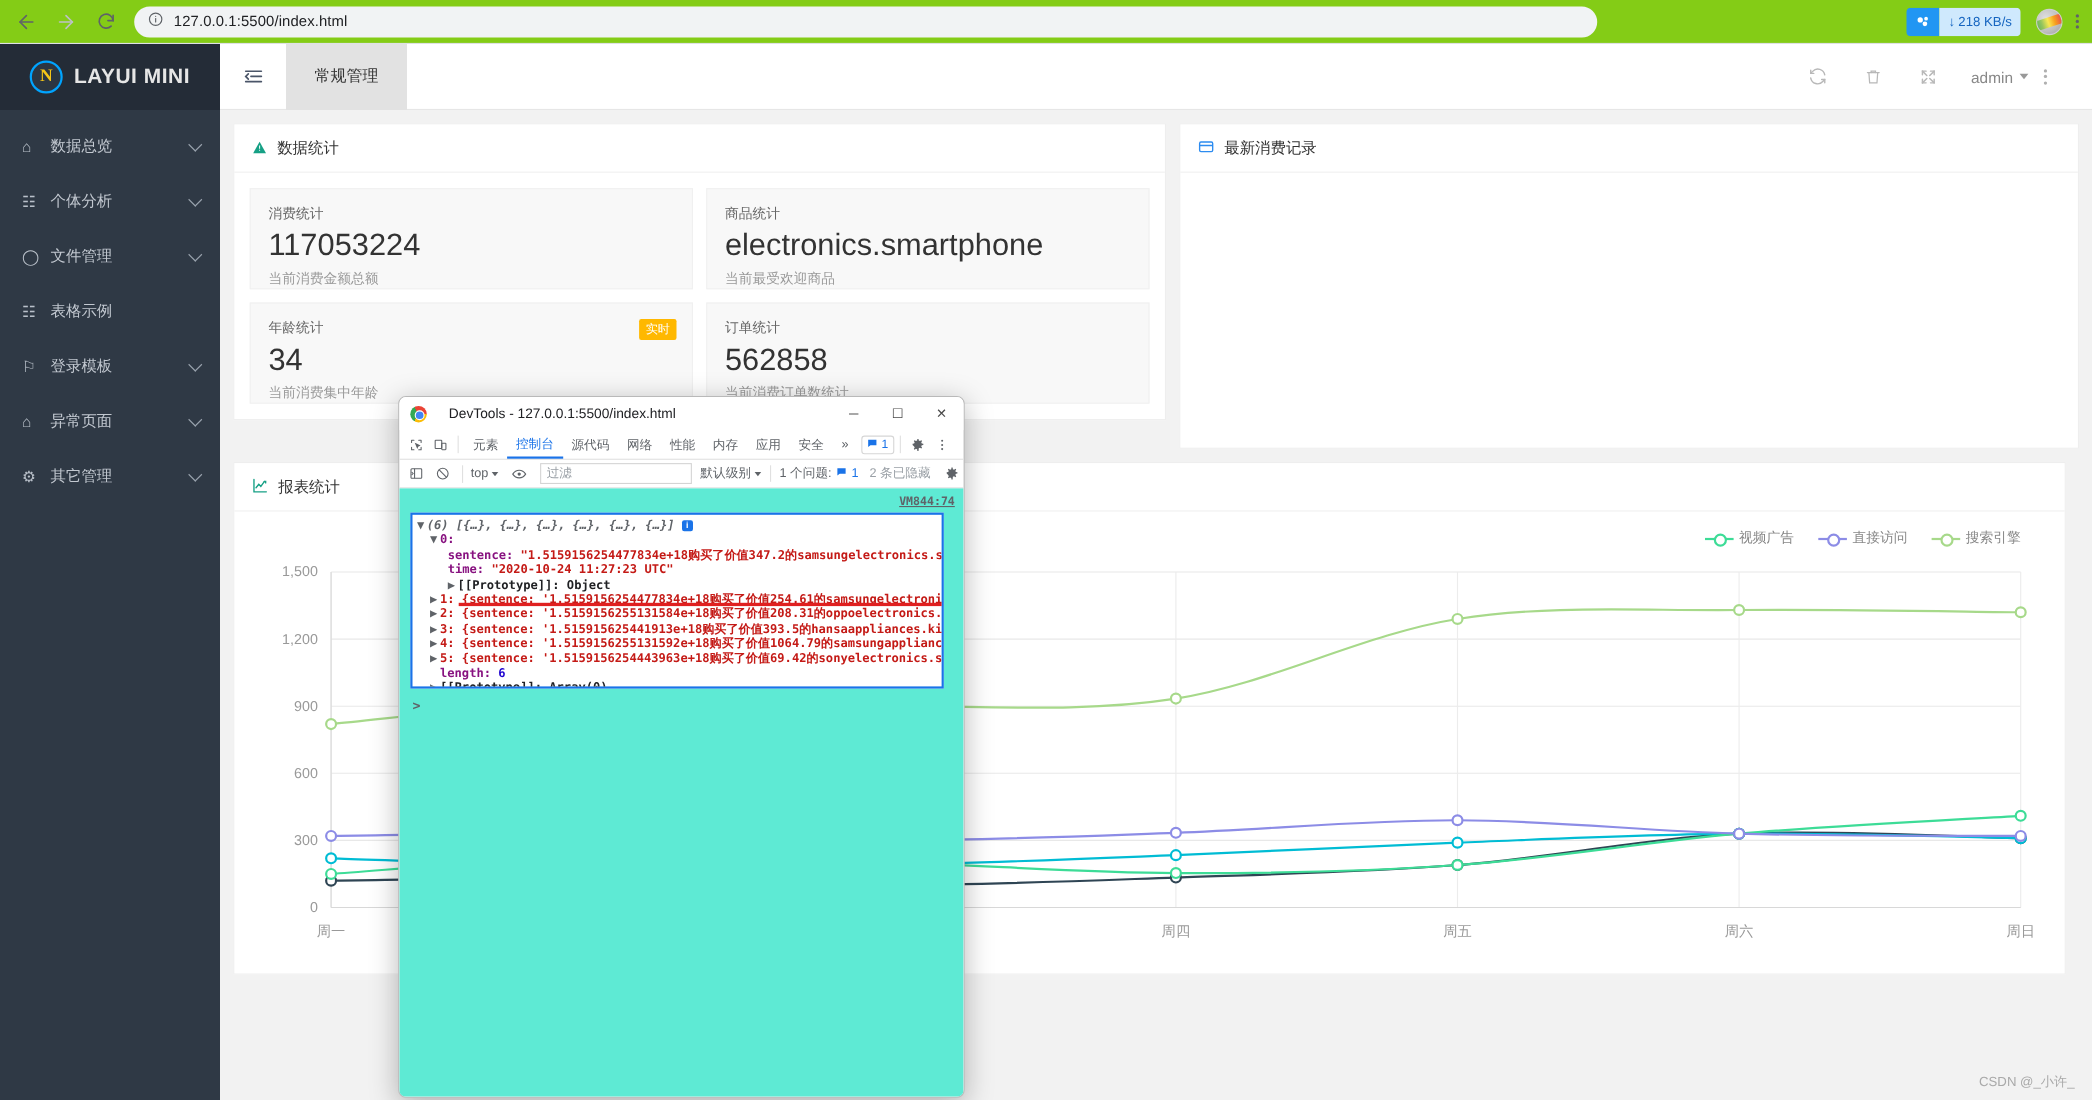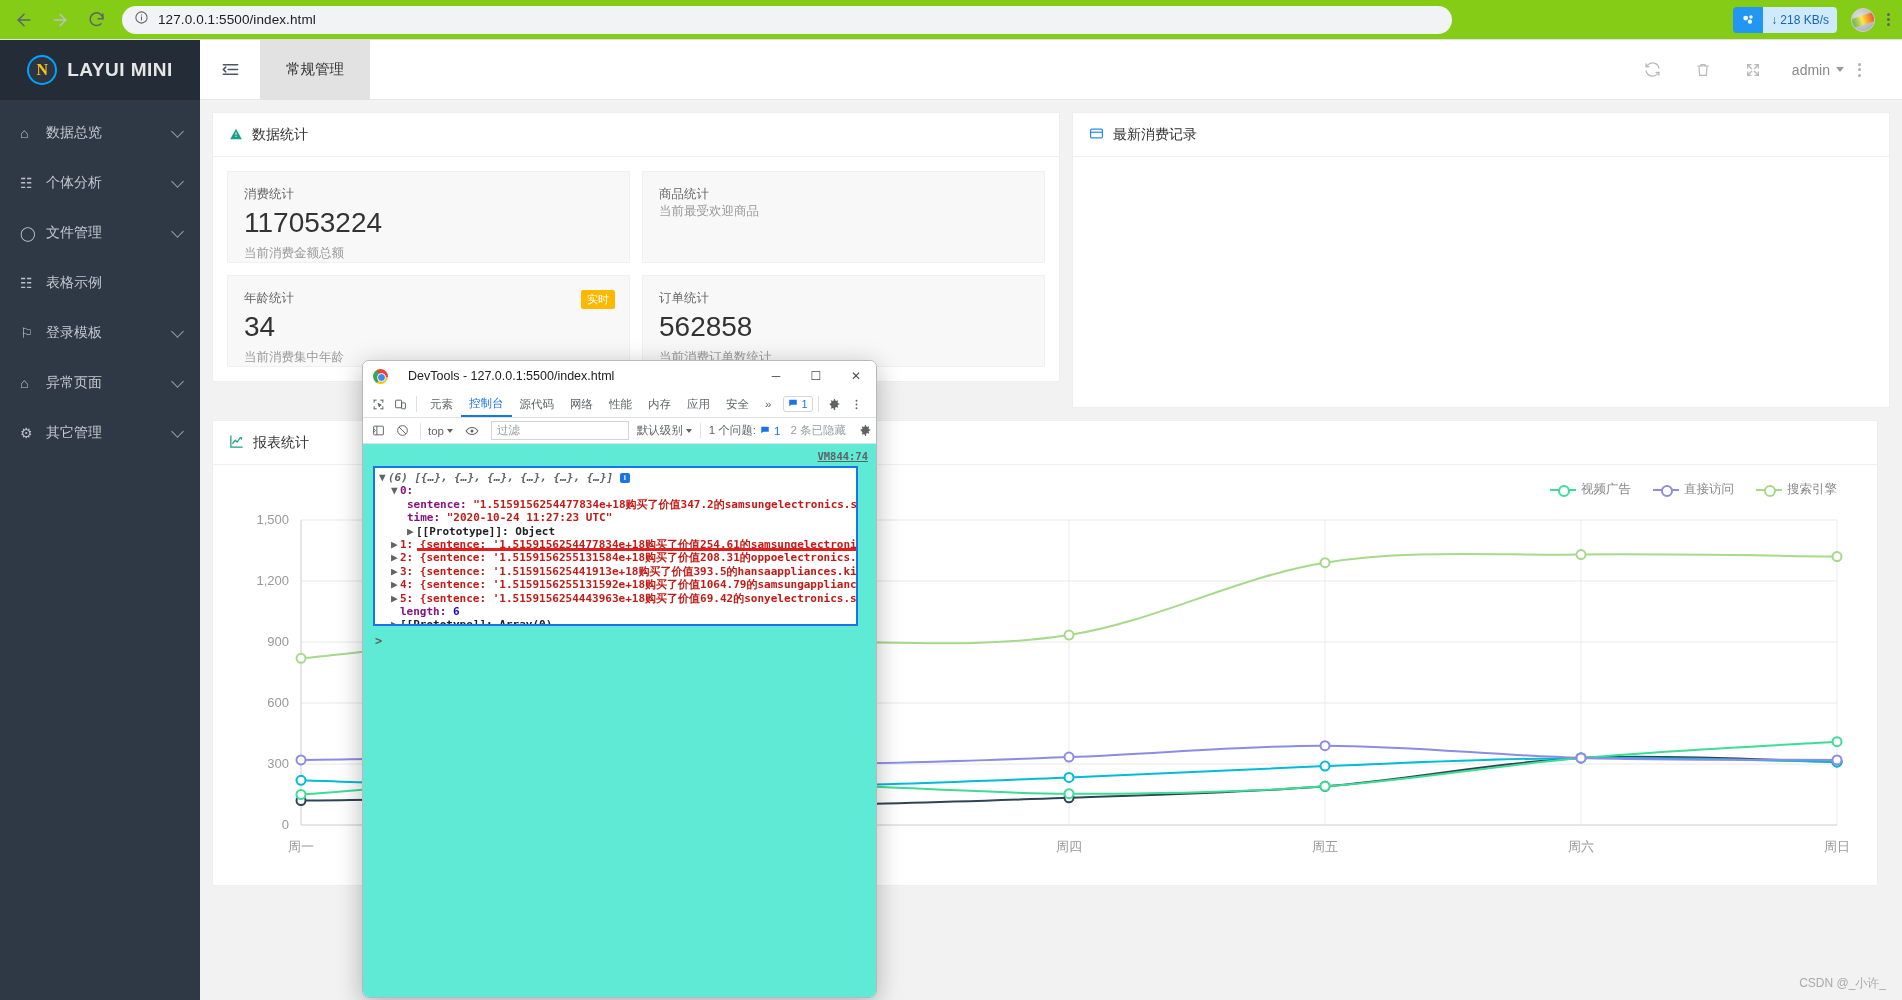--- a/index.html
+++ b/index.html
@@ -413,20 +413,21 @@
           <span>数据统计</span>
         </div>
         <div class="stats-grid">
           <div class="stat-box">
             <div class="stat-title">消费统计</div>
             <div class="stat-value">117053224</div>
             <div class="stat-desc">当前消费金额总额</div>
           </div>
           <div class="stat-box">
             <div class="stat-title">商品统计</div>
+            <div class="stat-value">electronics.smartphone</div>
             <div class="stat-desc">当前最受欢迎商品</div>
           </div>
           <div class="stat-box">
             <div class="stat-badge">实时</div>
             <div class="stat-title">年龄统计</div>
             <div class="stat-value">34</div>
             <div class="stat-desc">当前消费集中年龄</div>
           </div>
           <div class="stat-box">
             <div class="stat-title">订单统计</div>

